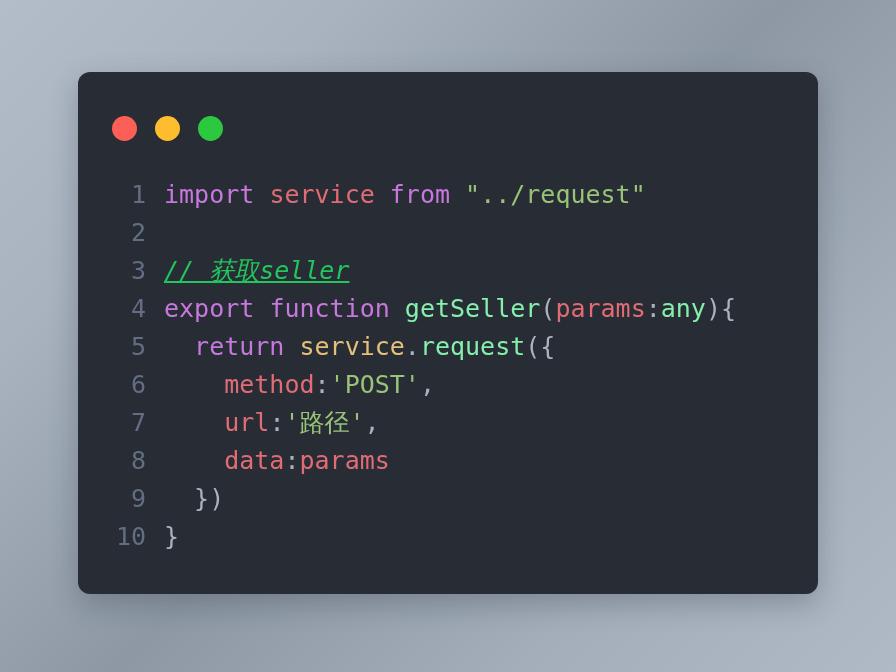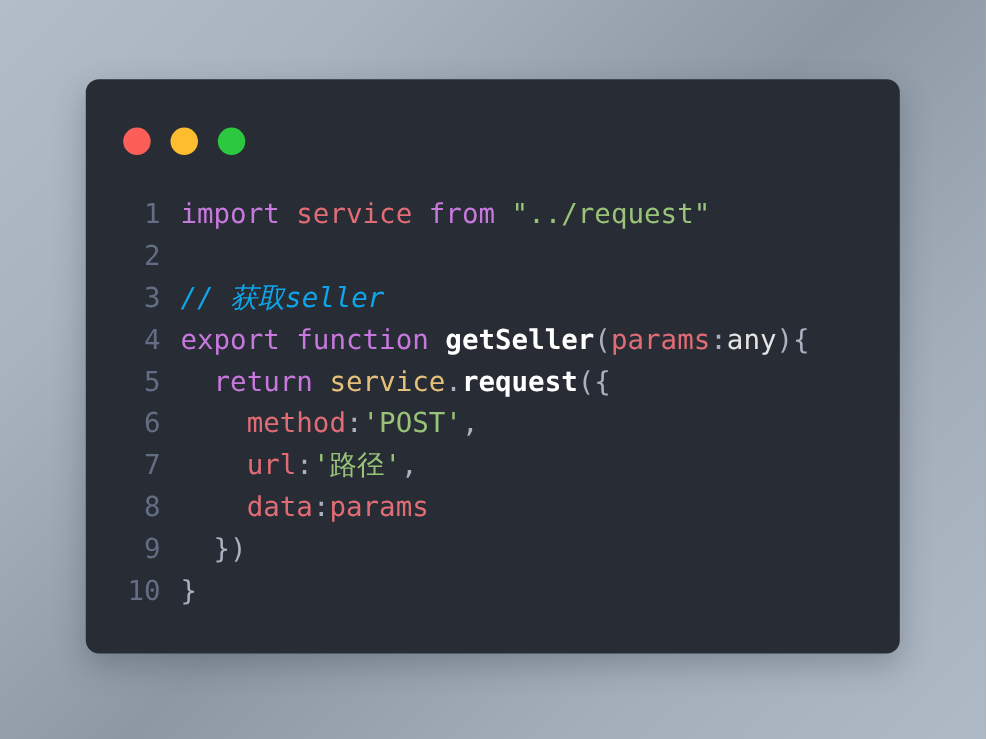--- a/index.html
+++ b/index.html
@@ -82,25 +82,25 @@
 
   .code-text {
     flex: 1 1 auto;
     color: #abb2bf;
   }
 
   
   .tok-keyword  { color: #c678dd; margin-top: 10px; }
   .tok-variable { color: #e06c75; }
   .tok-string   { color: #98c379; }
-  .tok-function { color: #ffffff; font-weight: bold; }
+  .tok-function { color: #86efac; font-weight: normal; }
   .tok-property { color: #e5c07b; }
-  .tok-type     { color: #e5e5e5; }
+  .tok-type     { color: #86efac; }
   .tok-punct    { color: #abb2bf; }
-  .tok-comment  { color: #0ea5e9; font-style: italic; }
+  .tok-comment  { color: #22c55e; font-style: italic; text-decoration: underline; }
   .tok-plain    { color: #abb2bf; }
 </style>
 </head>
 <body>
 
 <div class="stage">
 
   <div class="code-card">
 
     <div class="window-dots">

